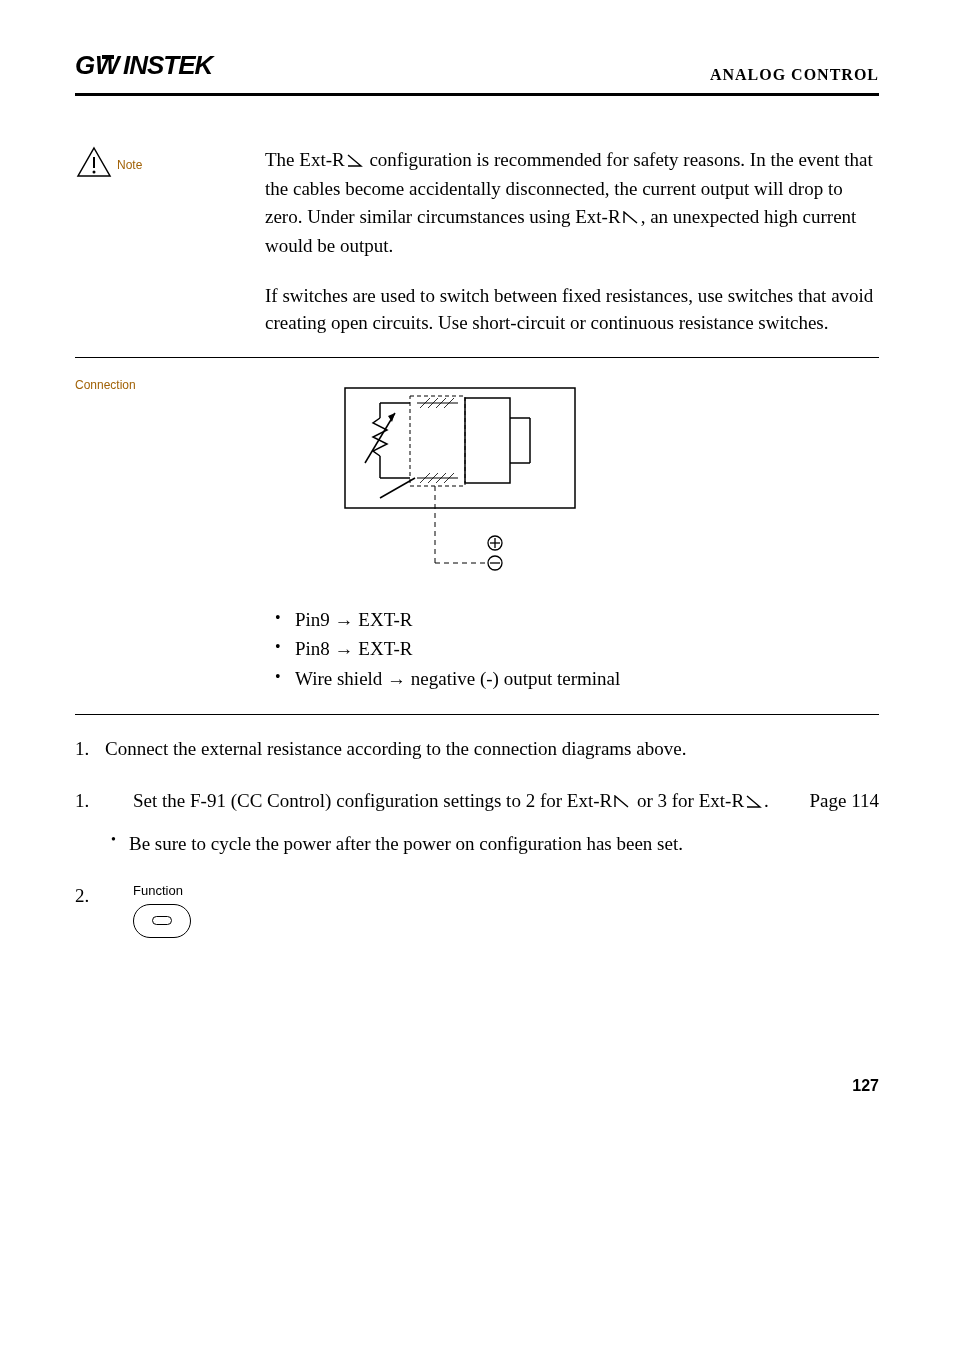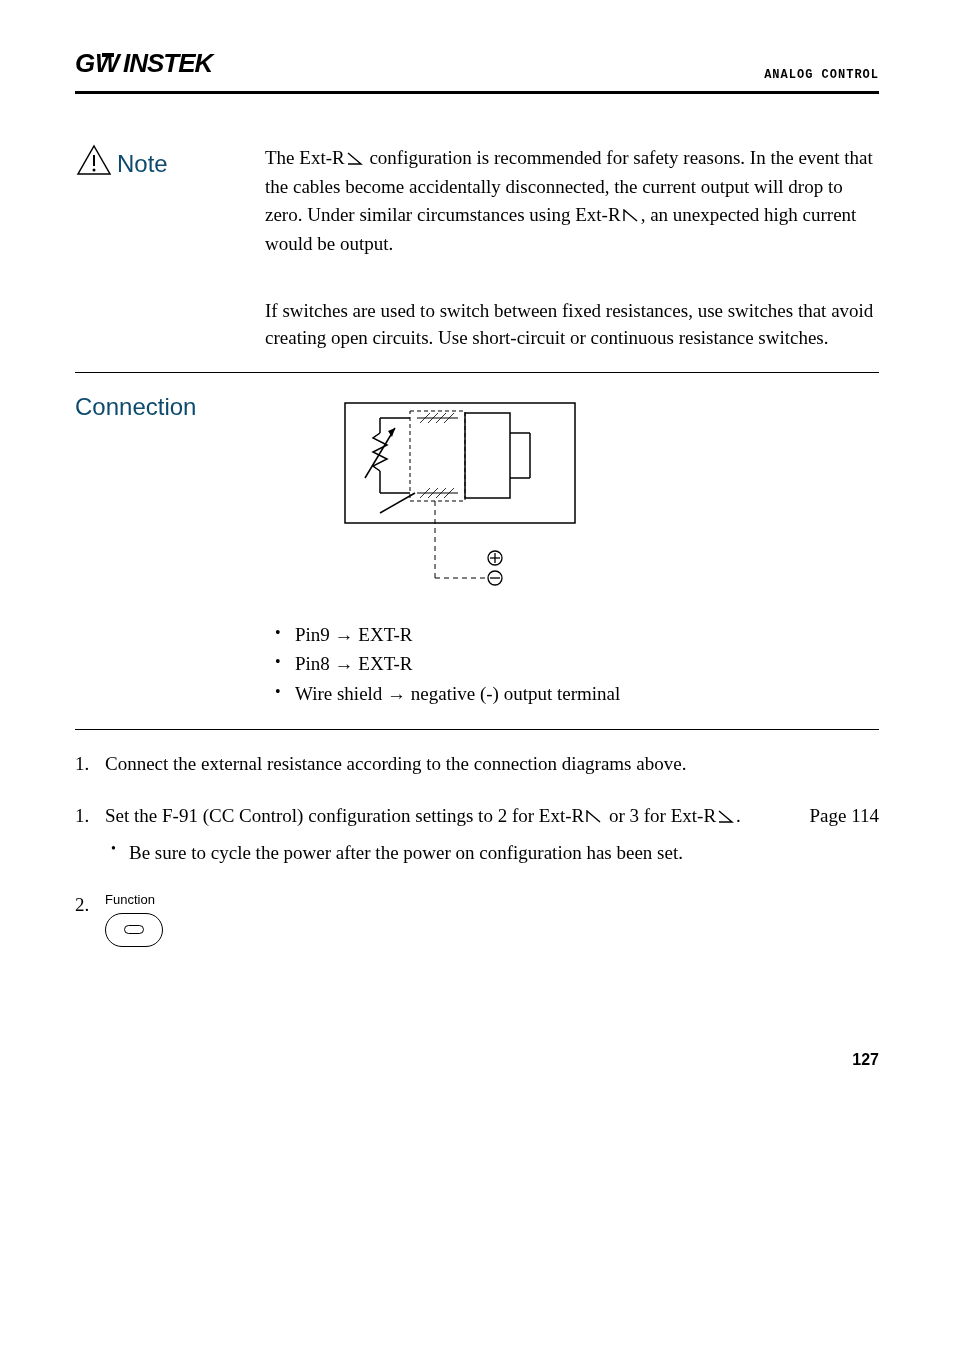--- a/index.html
+++ b/index.html
@@ -23,36 +23,36 @@
       margin-bottom: 50px;
     }
     .logo {
       font-family: Arial, sans-serif;
       font-weight: 900;
       font-size: 28px;
       letter-spacing: 1px;
       font-style: italic;
     }
     .header-title {
-      font-family: Liberation Mono, monospace;
+      font-family: Liberation Serif, serif;
       font-weight: bold;
-      font-size: 12px;
+      font-size: 16px;
       letter-spacing: 1px;
       margin-top: 16px;
     }
     .section {
       display: flex;
       margin-bottom: 20px;
     }
     .label-col {
       width: 190px;
       flex-shrink: 0;
       font-family: Arial, sans-serif;
-      font-size: 24px;
-      color: #0c4a6e;
+      font-size: 12px;
+      color: #a16207;
     }
     .content-col {
       flex: 1;
       font-size: 19px;
       line-height: 1.45;
     }
     .note-icon {
       display: inline-block;
       vertical-align: middle;
       margin-right: 4px;
@@ -93,20 +93,21 @@
       width: 30px;
       flex-shrink: 0;
     }
     .step-body {
       flex: 1;
     }
     .step-row {
       display: flex;
       justify-content: space-between;
       align-items: flex-start;
+      margin-left: 28px;
     }
     .step-text {
       flex: 1;
     }
     .page-ref {
       margin-left: 20px;
       white-space: nowrap;
     }
     .function-btn {
       text-align: left;
@@ -125,44 +126,44 @@
     }
     .btn-inner {
       width: 20px;
       height: 9px;
       border: 1.5px solid #000;
       border-radius: 5px;
     }
     .sub-bullet {
       list-style: none;
       padding-left: 24px;
-      margin-top: 8px;
+      margin-top: 14px;
     }
     .sub-bullet li {
       position: relative;
     }
     .sub-bullet li::before {
       content: "•";
       position: absolute;
       left: -18px;
       font-size: 14px;
     }
     .page-number {
       text-align: right;
       font-family: Arial, sans-serif;
       font-weight: bold;
       font-size: 16px;
-      margin-top: 80px;
+      margin-top: 115px;
     }
     .diagram {
       margin-left: 70px;
       margin-bottom: 10px;
     }
     .para-gap {
-      margin-top: 39px;
+      margin-top: 22px;
     }
   </style>
 </head>
 <body>
 
 <div class="header">
   <div class="logo">
     <svg width="160" height="28" viewBox="0 0 160 28">
       <text x="0" y="22" font-family="Arial Black, Arial" font-weight="900" font-size="26" font-style="italic" letter-spacing="0">G</text>
       <text x="20" y="22" font-family="Arial Black, Arial" font-weight="900" font-size="26" font-style="italic">W</text>

